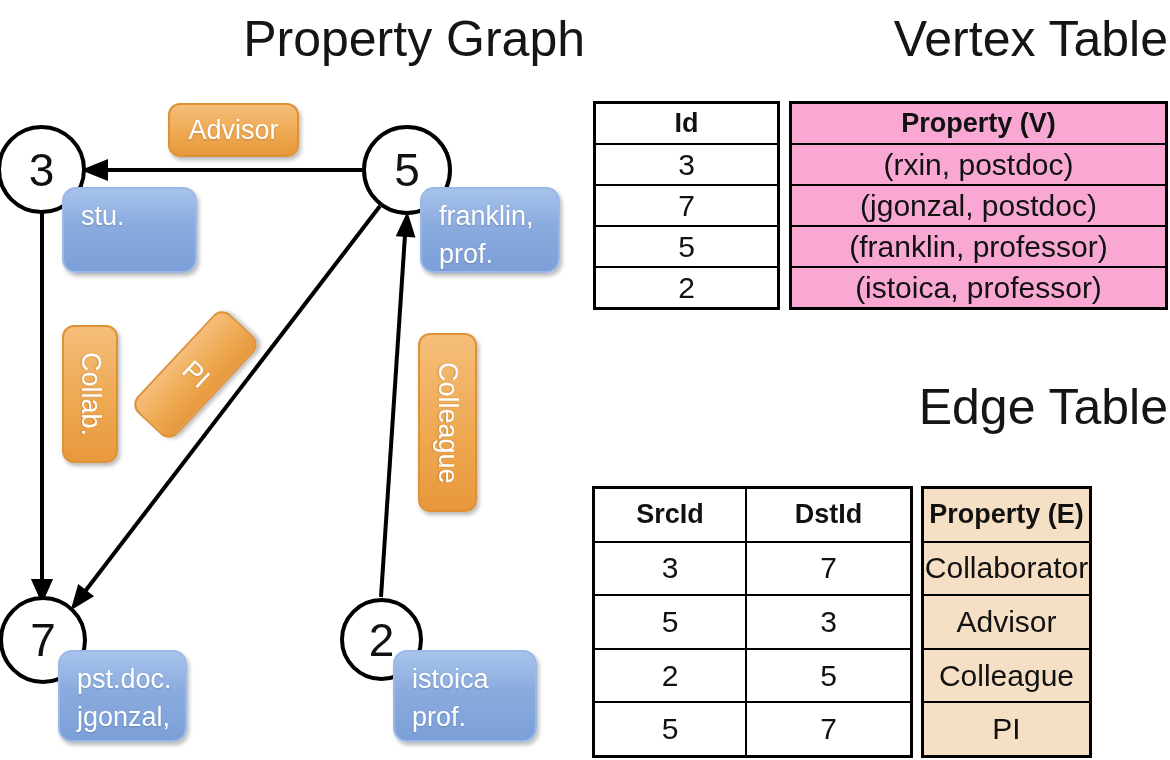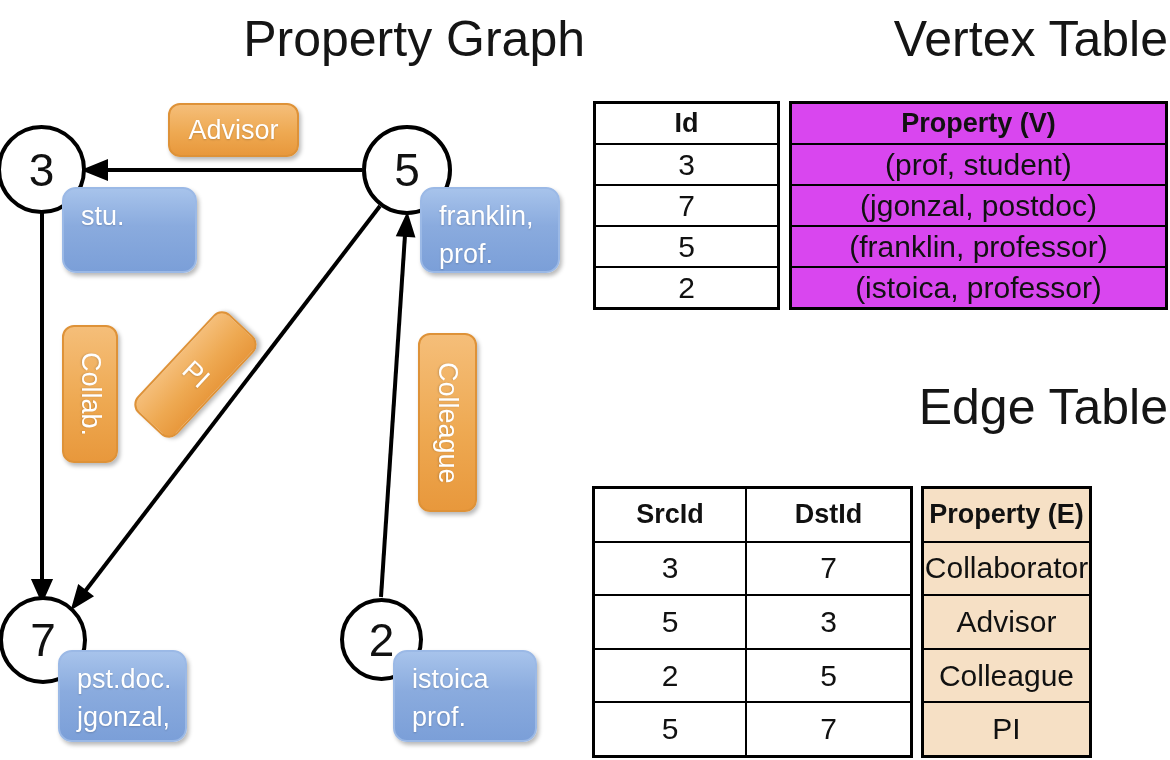--- a/index.html
+++ b/index.html
@@ -54,21 +54,21 @@
 
   
   .tbl{position:absolute;display:flex;z-index:1;}
   #vertex-table{left:593px;top:101px;width:575px;height:209px;gap:9px;}
   #edge-table{left:592px;top:486px;width:500px;height:272px;gap:8px;}
   .sub{
     box-sizing:border-box;border:3px solid #000;display:flex;flex-direction:column;
     background:#fff;
   }
   .sub-id{width:187px;}
-  .sub-prop-v{flex:1;background:#d946ef;}
+  .sub-prop-v{flex:1;background:#f9a8d4;}
   .sub-srcdst{width:321px;}
   .sub-prop-e{flex:1;background:#F6E0C5;}
   .trow{
     flex:1;display:flex;align-items:center;justify-content:center;
     border-top:2px solid #000;font-size:30px;
   }
   .trow:first-child{border-top:none;}
   .trow.hdr{font-weight:bold;font-size:27px;}
   .pair{display:flex;width:100%;height:100%;}
   .pair .c1{width:150px;display:flex;align-items:center;justify-content:center;border-right:2px solid #000;}
@@ -141,21 +141,21 @@
   <div class="tbl" id="vertex-table">
     <div class="sub sub-id">
       <div class="trow hdr">Id</div>
       <div class="trow">3</div>
       <div class="trow">7</div>
       <div class="trow">5</div>
       <div class="trow">2</div>
     </div>
     <div class="sub sub-prop-v">
       <div class="trow hdr">Property (V)</div>
-      <div class="trow">(prof, student)</div>
+      <div class="trow">(rxin, postdoc)</div>
       <div class="trow">(jgonzal, postdoc)</div>
       <div class="trow">(franklin, professor)</div>
       <div class="trow">(istoica, professor)</div>
     </div>
   </div>
 
   <div class="tbl" id="edge-table">
     <div class="sub sub-srcdst">
       <div class="trow hdr">
         <div class="pair">

